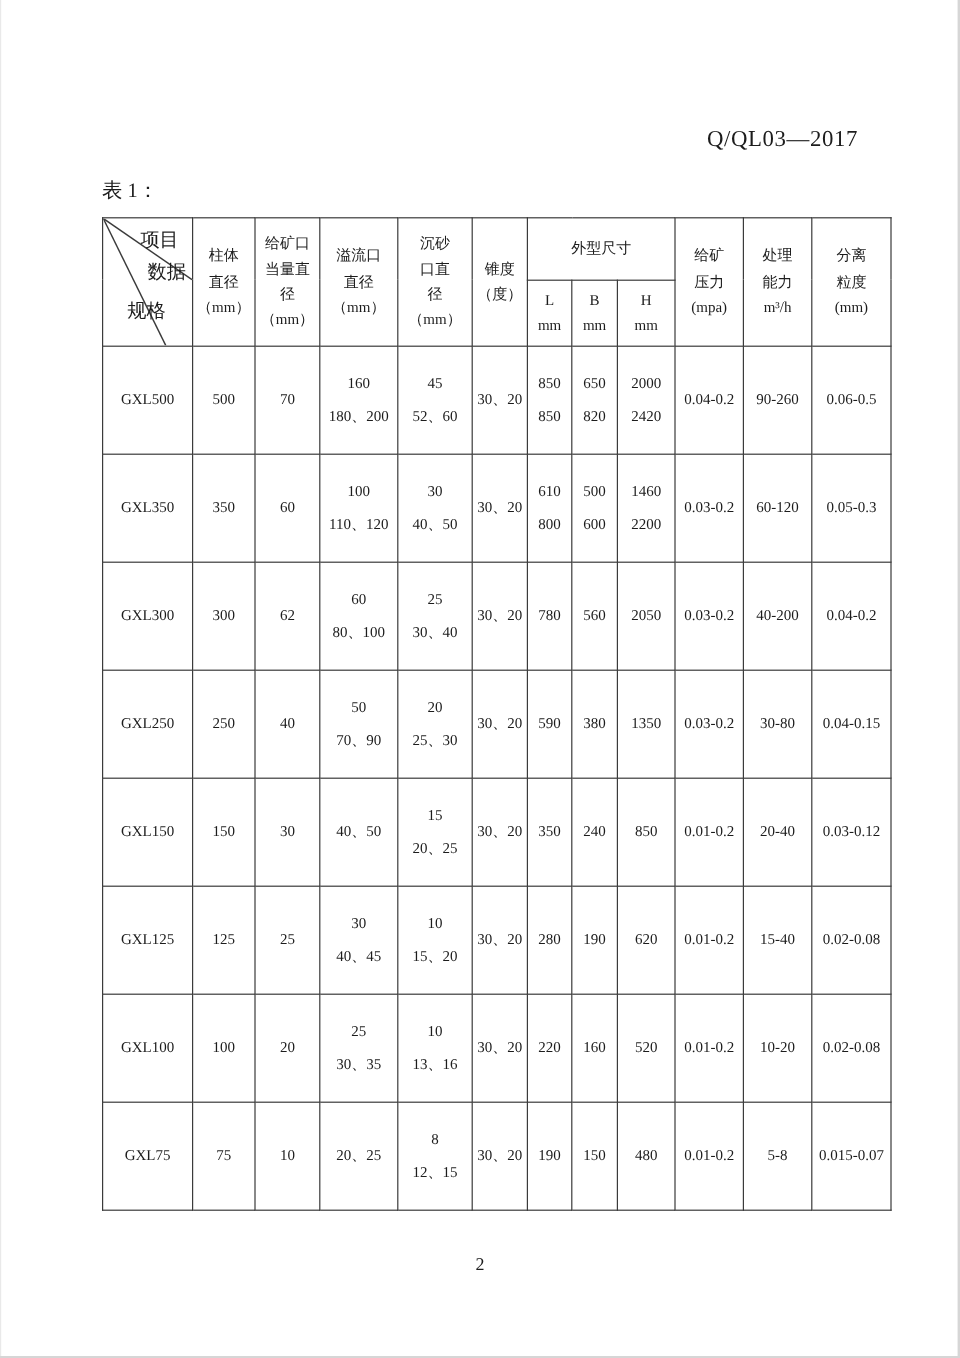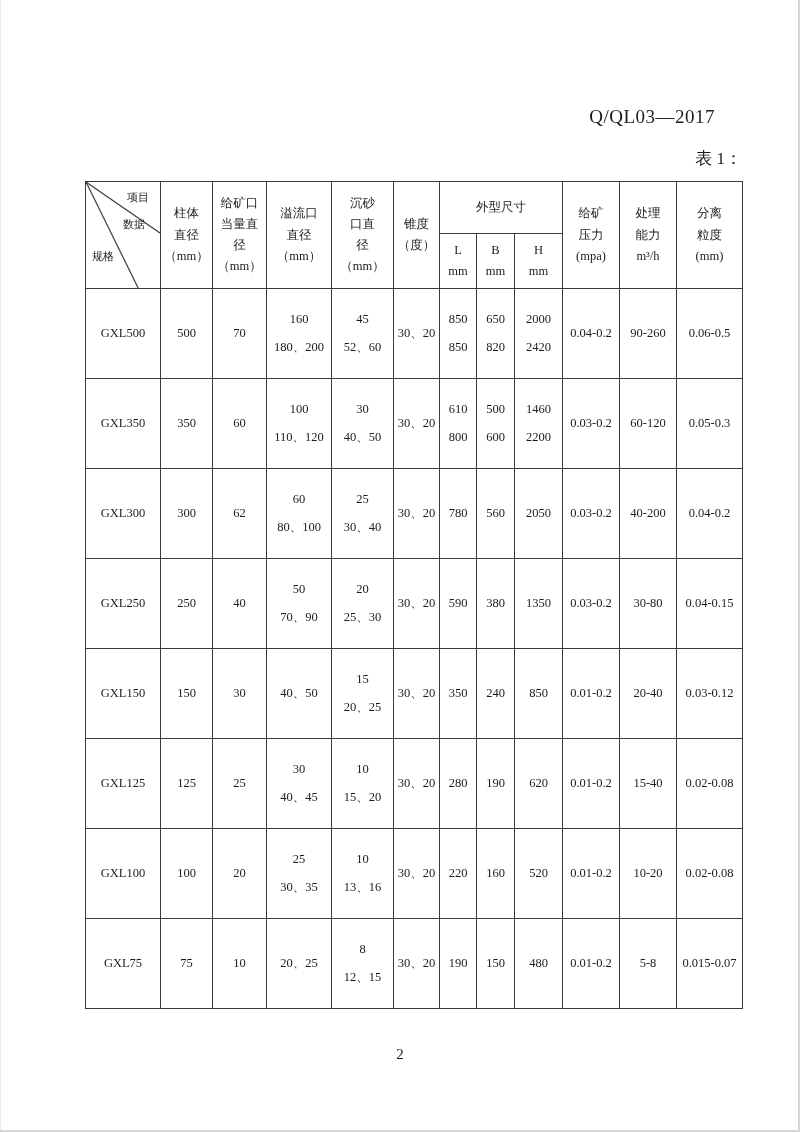--- a/index.html
+++ b/index.html
@@ -22,21 +22,21 @@
     top: 106px;
     right: 85px;
     font-size: 19px;
     letter-spacing: 0.5px;
   }
   .table-caption {
     position: absolute;
     top: 147px;
     left: 85px;
     width: 657px;
-    text-align: right;
+    text-align: left;
     font-size: 17px;
   }
   table.spec-table {
     position: absolute;
     top: 181px;
     left: 85px;
     width: 657px;
     border-collapse: collapse;
     table-layout: fixed;
   }
@@ -66,27 +66,27 @@
     padding: 0;
   }
   th.corner svg {
     position: absolute;
     inset: 0;
     width: 100%;
     height: 100%;
   }
   .corner-label {
     position: absolute;
-    font-size: 11px;
+    font-size: 16px;
     line-height: 1.2;
     white-space: nowrap;
   }
   .corner-top    { top: 9px;  right: 11px; }
   .corner-mid    { top: 36px; left: 37px; }
-  .corner-bottom { top: 68px; left: 6px; }
+  .corner-bottom { top: 68px; left: 20px; }
   .page-number {
     position: absolute;
     top: 1046px;
     left: 0;
     width: 100%;
     text-align: center;
     font-size: 15px;
   }
 </style>
 </head>

